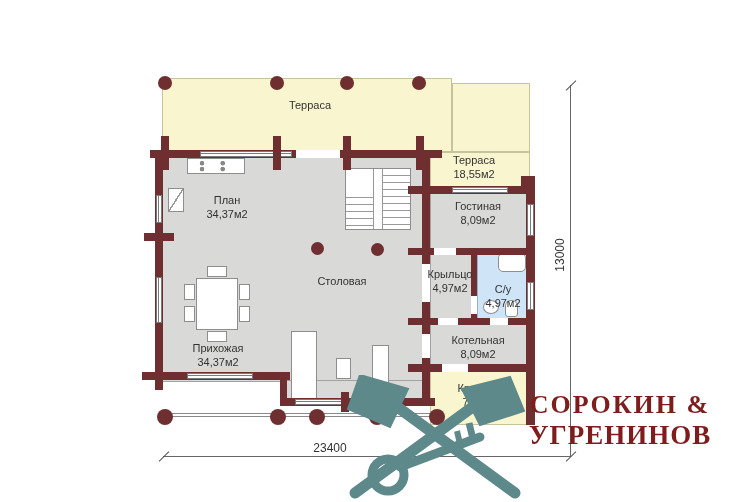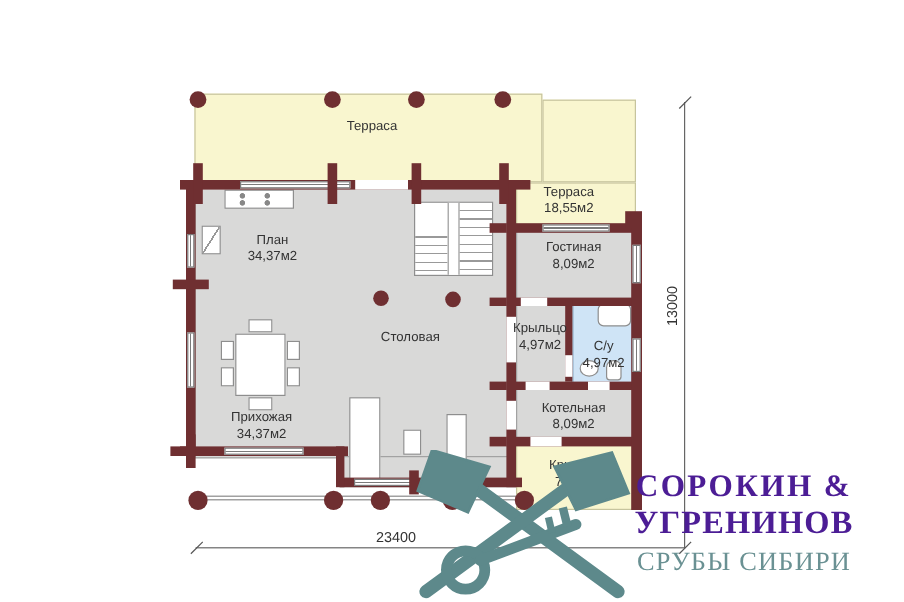--- a/index.html
+++ b/index.html
@@ -15,21 +15,21 @@
   .winh{background:linear-gradient(180deg,transparent calc(50% - .5px),#7a7a7a calc(50% - .5px),#7a7a7a calc(50% + .5px),transparent calc(50% + .5px)),#fff;border:1px solid #7a7a7a;}
   .winv{background:linear-gradient(90deg,transparent calc(50% - .5px),#7a7a7a calc(50% - .5px),#7a7a7a calc(50% + .5px),transparent calc(50% + .5px)),#fff;border:1px solid #7a7a7a;}
   .gap{background:#fff;}
   .rlabel{font-size:11px;line-height:1.3;color:#333;text-align:center;z-index:20;}
   .rlabel span{display:block;}
   .title{font-size:15px;color:#1a1a1a;text-align:center;z-index:20;}
   .dimline{background:#666;z-index:15;}
   .tick{position:absolute;width:14px;height:1px;background:#555;transform:rotate(-45deg);z-index:16;}
   .dimtext{font-size:12px;color:#333;text-align:center;z-index:16;}
   .treads{background-image:repeating-linear-gradient(180deg,transparent 0 6px,#999 6px 7px);}
-  .logo-line{position:absolute;left:492px;width:256px;text-align:center;color:#4c1d95;
+  .logo-line{position:absolute;left:492px;width:256px;text-align:center;color:#7f1d1d;
              font-family:"Liberation Serif",serif;z-index:41;white-space:nowrap;}
   .vline2{border-top:1px solid #8a8a8a;border-bottom:1px solid #8a8a8a;height:4px;background:transparent;}
   .stove{background-image:radial-gradient(circle at 25% 30%,#888 2px,transparent 2.6px),radial-gradient(circle at 62% 30%,#888 2px,transparent 2.6px),radial-gradient(circle at 25% 72%,#888 2px,transparent 2.6px),radial-gradient(circle at 62% 72%,#888 2px,transparent 2.6px);}
   .fridge{background:linear-gradient(to bottom right,transparent 47%,#999 47% 53%,transparent 53%),#fff;}
 </style>
 </head>
 <body>
 
 <div id="canvas">
 
@@ -194,15 +194,14 @@
       <line x1="148" y1="28" x2="25" y2="118" stroke-width="11" stroke-linecap="round"></line>
       <polygon points="180,2 132,14 150,50 194,36" stroke-width="2"></polygon>
       <circle cx="58" cy="100" r="16" fill="none" stroke-width="9"></circle>
       <line x1="70" y1="92" x2="150" y2="62" stroke-width="9" stroke-linecap="round"></line>
       <line x1="143" y1="64" x2="139" y2="48" stroke-width="7"></line>
       <line x1="130" y1="69" x2="127" y2="56" stroke-width="6"></line>
     </g>
   </svg>
   <div class="logo-line" style="top:390px;font-size:26px;font-weight:700;letter-spacing:2px;">СОРОКИН &amp;</div>
   <div class="logo-line" style="top:420px;font-size:27px;font-weight:700;letter-spacing:1px;">УГРЕНИНОВ</div>
-  <div class="logo-line" style="top:455px;font-size:22px;font-weight:400;letter-spacing:1px;color:#6a9193;">СРУБЫ СИБИРИ</div>
 
 </div>
 
 </body></html>

